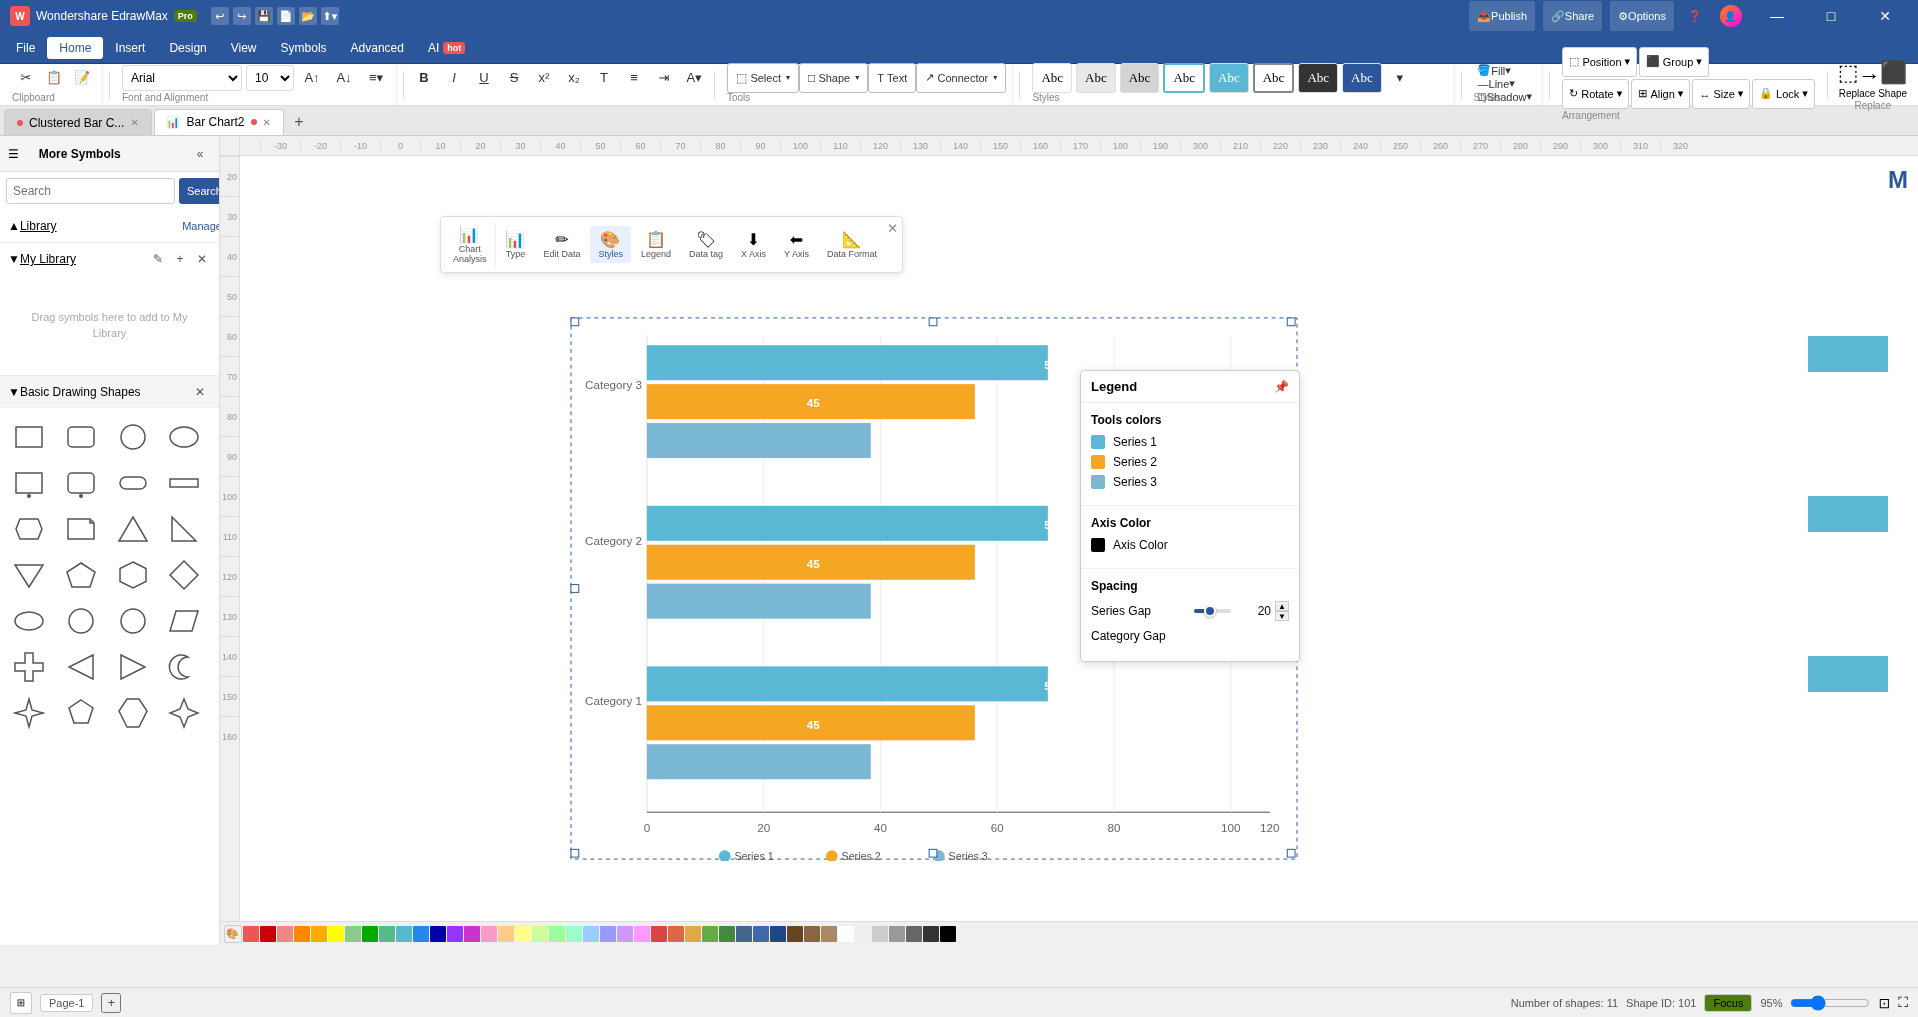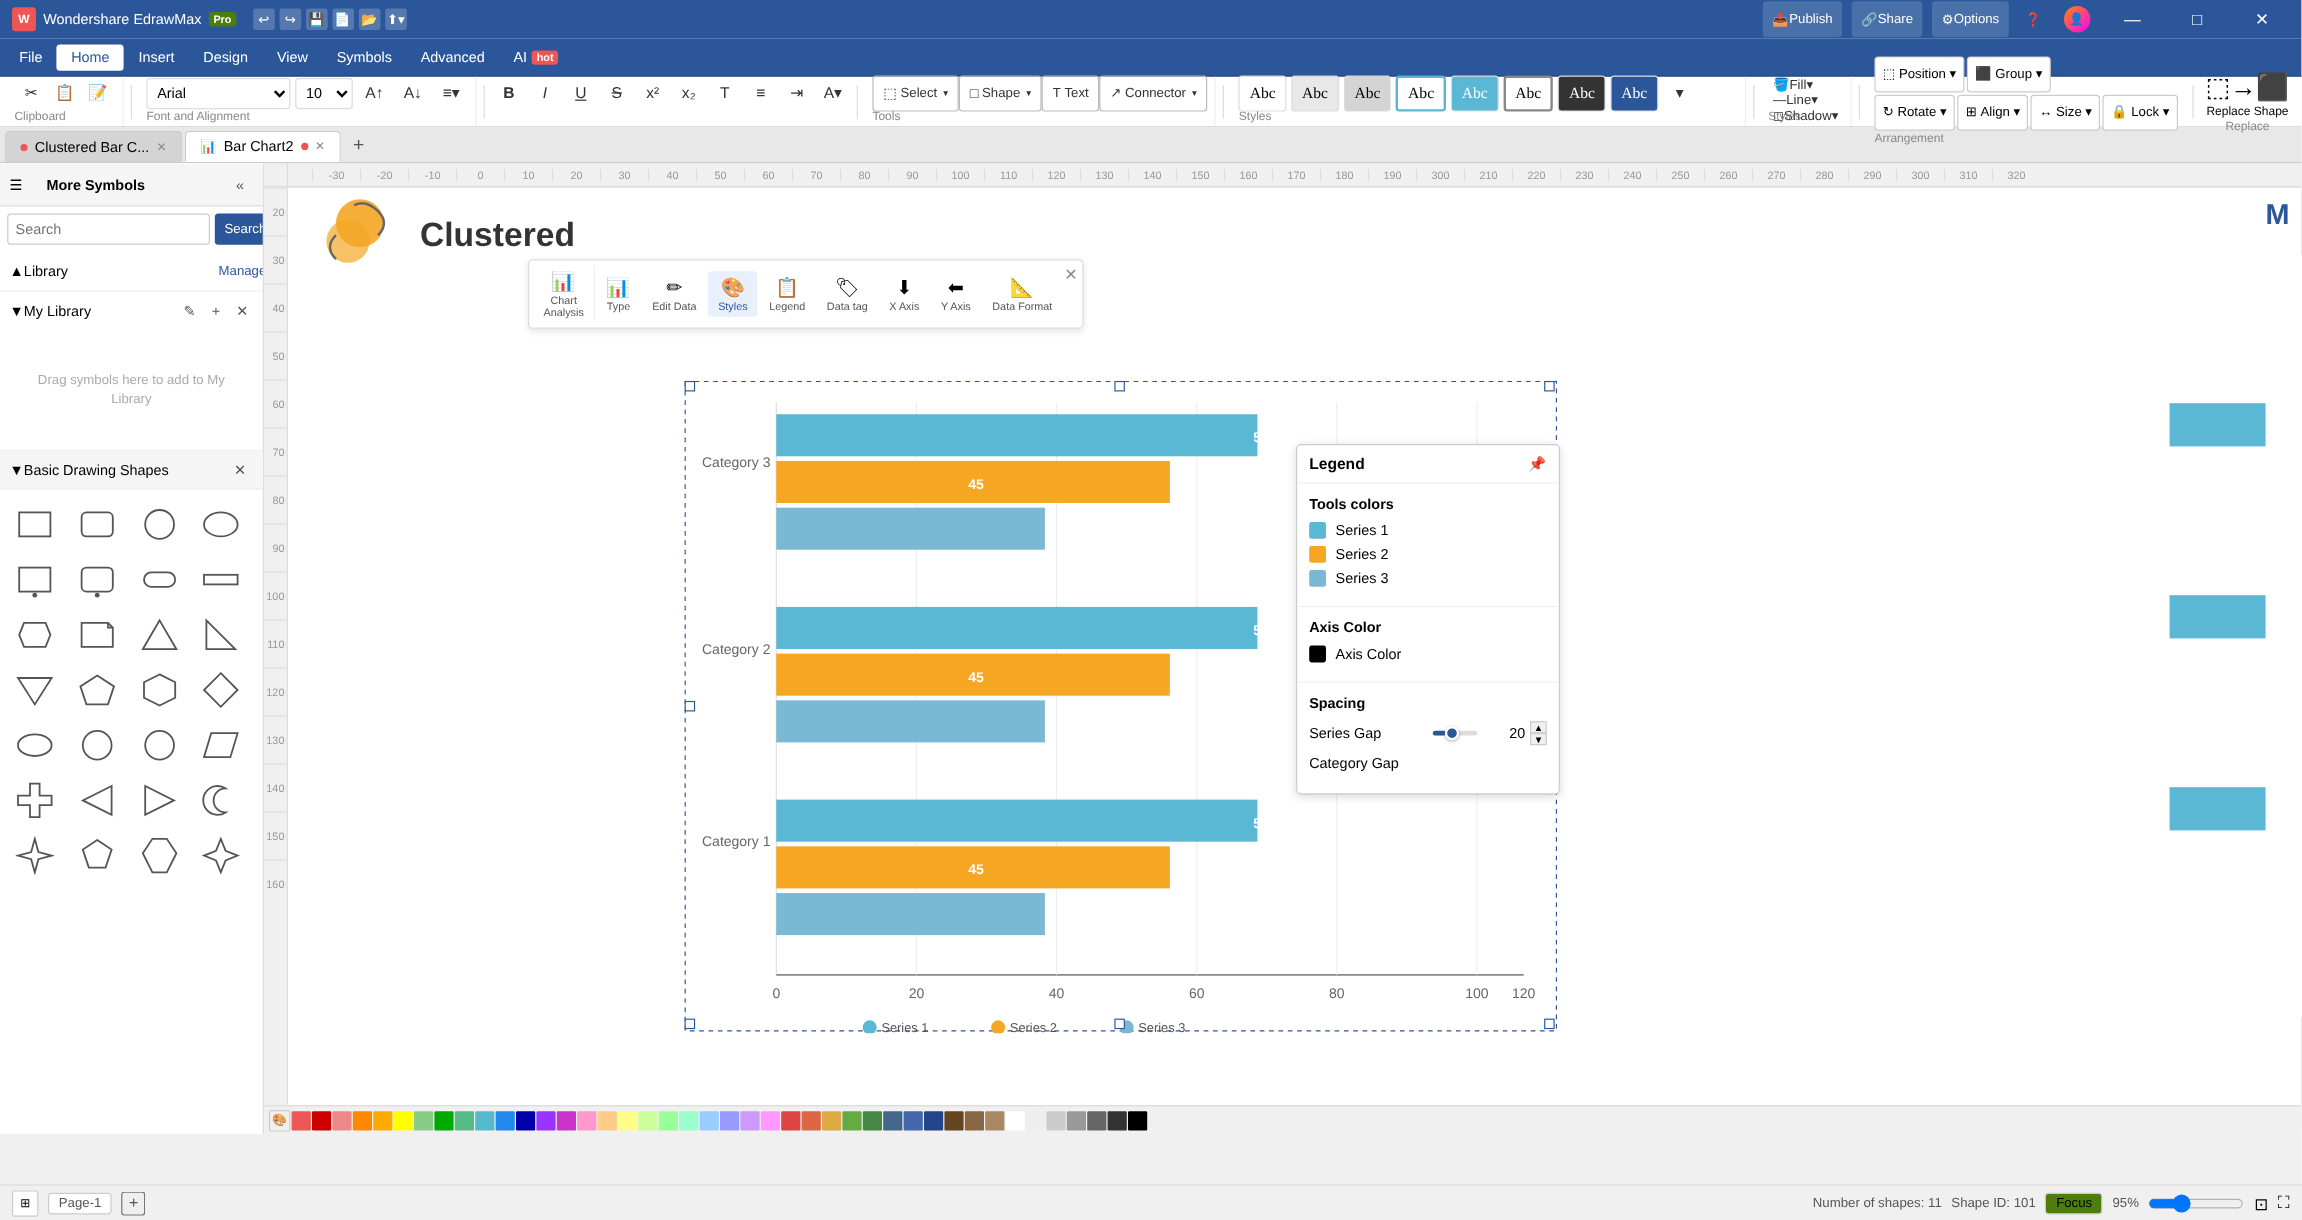--- a/index.html
+++ b/index.html
@@ -42,21 +42,21 @@
     .left-panel { width: 220px; background: white; border-right: 1px solid #ddd; display: flex; flex-direction: column; overflow: hidden; }
     .panel-header { height: 36px; background: #f5f5f5; display: flex; align-items: center; padding: 0 8px; border-bottom: 1px solid #ddd; }
     .panel-title { font-size: 12px; font-weight: 600; flex: 1; padding-left: 14px; }
     .panel-btn { width: 22px; height: 22px; background: transparent; border: none; cursor: pointer; display: flex; align-items: center; justify-content: center; color: #555; font-size: 12px; border-radius: 3px; }
     .search-row { padding: 6px; display: flex; gap: 4px; }
     .search-input { flex: 1; height: 26px; border: 1px solid #ccc; border-radius: 3px; padding: 0 6px; font-size: 12px; }
     .search-btn { height: 26px; padding: 0 8px; background: #2b579a; color: white; border: none; border-radius: 3px; cursor: pointer; font-size: 11px; }
 
     .library-section { border-bottom: 1px solid #eee; }
     .library-header { height: 32px; display: flex; align-items: center; padding: 0 8px; cursor: pointer; }
-    .library-header-title { font-size: 12px; flex: 1; }
+    .library-header-title { font-size: 12px; flex: 1; text-decoration: underline; }
     .library-actions { display: flex; gap: 4px; }
     .lib-btn { width: 18px; height: 18px; display: flex; align-items: center; justify-content: center; cursor: pointer; color: #555; font-size: 12px; }
 
     .my-library-empty { display: flex; flex-direction: column; align-items: center; justify-content: center; padding: 20px; color: #aaa; text-align: center; min-height: 100px; }
     .my-library-empty-text { font-size: 11px; line-height: 1.5; }
 
     .shapes-section { flex: 1; overflow-y: auto; }
     .shapes-header { height: 32px; display: flex; align-items: center; padding: 0 8px; background: #f5f5f5; border-bottom: 1px solid #eee; }
     .shapes-header-title { font-size: 12px; flex: 1; }
     .shapes-grid { display: grid; grid-template-columns: repeat(4, 1fr); gap: 4px; padding: 8px; }
@@ -545,31 +545,20 @@
         <span class="ruler-v-mark">130</span>
         <span class="ruler-v-mark">140</span>
         <span class="ruler-v-mark">150</span>
         <span class="ruler-v-mark">160</span>
       </div>
 
       <div style="flex:1;position:relative;overflow:hidden;background:#c8c8c8;">
 
         <div style="position:absolute;left:0;right:0;top:0;bottom:0;background:white;margin:0;">
 
-          <div style="position:absolute;left:20px;top:0;display:flex;align-items:center;gap:10px;">
-            <div style="width:80px;height:80px;display:flex;align-items:center;justify-content:center;">
-              <svg width="70" height="70" viewBox="0 0 70 70">
-                <circle cx="35" cy="25" r="20" fill="#f5a623" opacity="0.9"></circle>
-                <circle cx="25" cy="40" r="18" fill="#f5a623" opacity="0.7"></circle>
-                <path d="M30,10 Q40,5 50,15 Q60,25 50,35" fill="none" stroke="#666" stroke-width="2"></path>
-                <path d="M15,35 Q5,45 15,55" fill="none" stroke="#666" stroke-width="2"></path>
-              </svg>
-            </div>
-            <div style="font-size:28px;font-weight:bold;color:#333;">Clustered</div>
-          </div>
 
           <div style="position:absolute;left:200px;top:60px;background:white;border:1px solid #ddd;border-radius:4px;display:flex;align-items:center;padding:4px;gap:2px;z-index:10;box-shadow:0 2px 6px rgba(0,0,0,0.1);">
             <div style="display:flex;flex-direction:column;align-items:center;cursor:pointer;padding:4px 8px;border-radius:3px;border-right:1px solid #eee;">
               <span style="font-size:16px;">📊</span>
               <span style="font-size:9px;color:#555;">Chart</span>
               <span style="font-size:9px;color:#555;">Analysis</span>
             </div>
             <div style="display:flex;flex-direction:column;align-items:center;cursor:pointer;padding:4px 8px;border-radius:3px;">
               <span style="font-size:16px;">📊</span>
               <span style="font-size:9px;color:#555;">Type</span>

